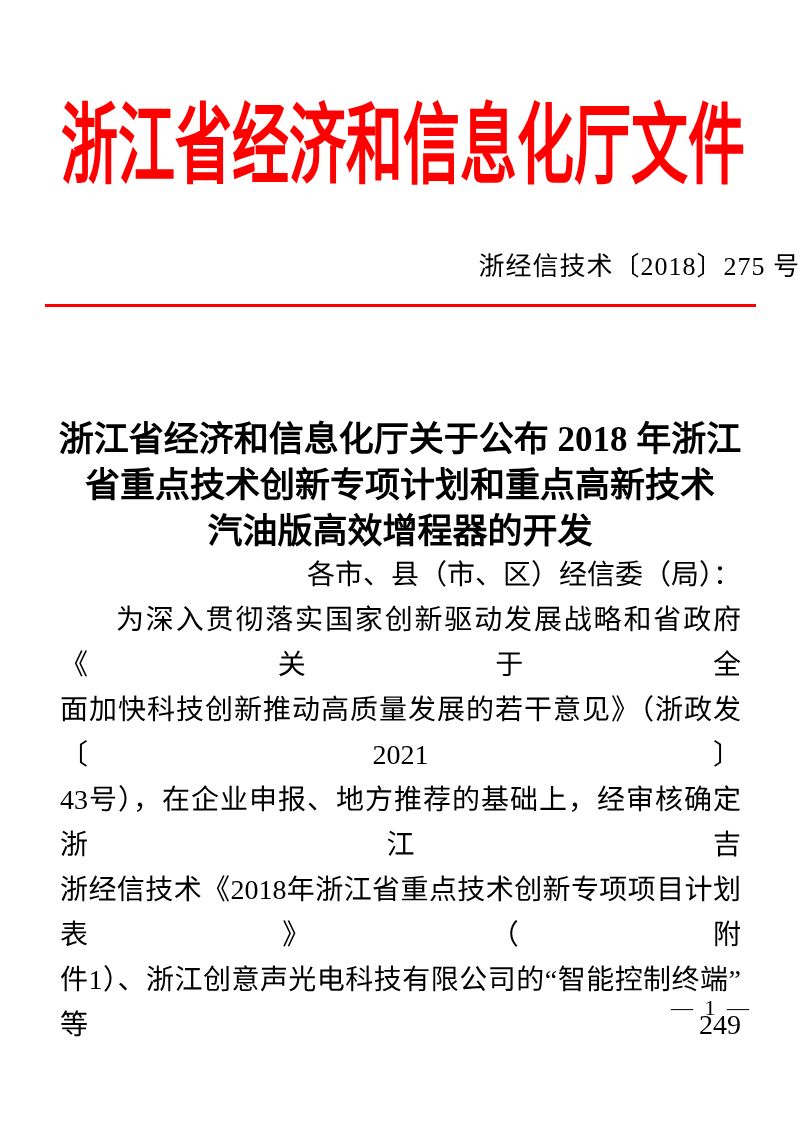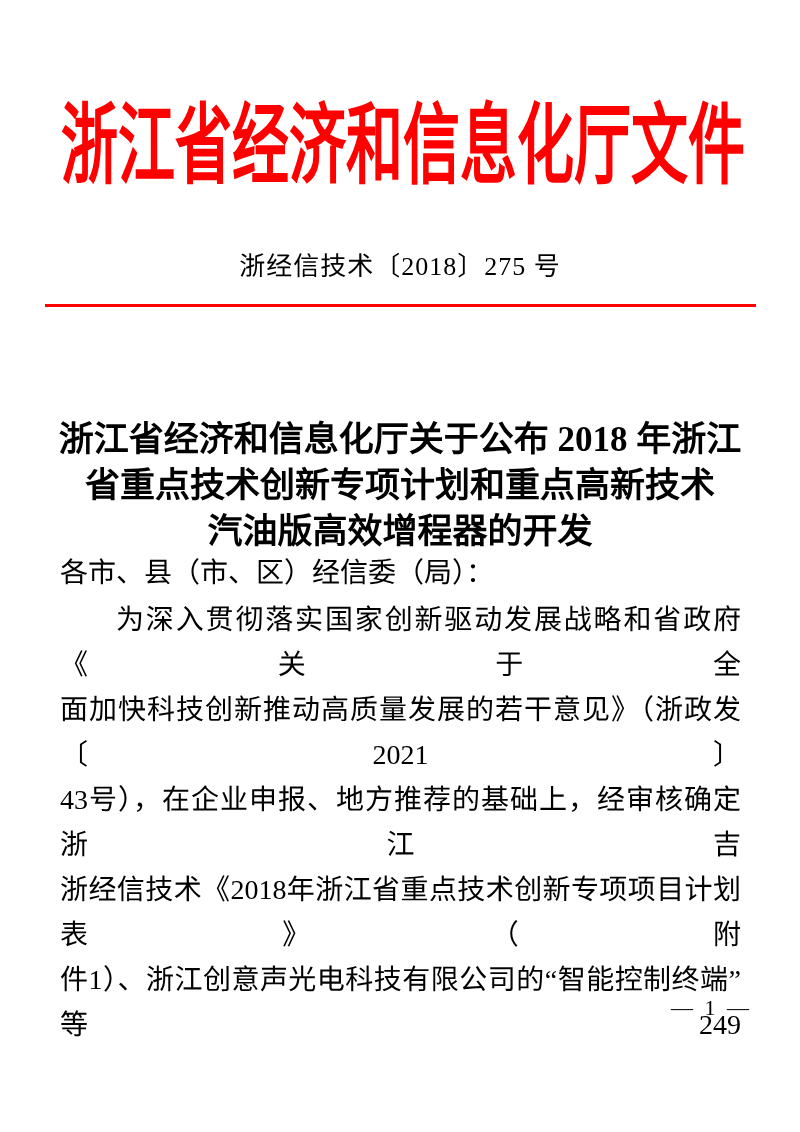--- a/index.html
+++ b/index.html
@@ -26,21 +26,21 @@
     font-size: 57px; line-height: 1;
     font-weight: bold;
     color: var(--red, #ff0000);
     transform: scaleY(1.55);
     transform-origin: center top;
     white-space: nowrap;
   }
   
   .doc-number {
     position: absolute; top: 252px; left: 0; width: 100%;
-    text-align: center;
+    text-align: right;
     font-size: 26px; line-height: 30px;
     letter-spacing: 1px;
   }
   
   .red-line {
     position: absolute; top: 304px; left: 45px;
     width: 711px; height: 3px;
     background: var(--red, #ff0000);
   }
   
@@ -51,23 +51,22 @@
     font-weight: bold;
     margin-top: 43px;
   }
   
   .body-block {
     position: absolute; top: 552px; left: 60px;
     width: 681px;
     font-size: 28px; line-height: 45px;
   }
   .salutation {
-    text-align: left;
+    text-align: right;
     white-space: nowrap;
-    font-family: Liberation Mono, monospace;
   }
   .body-line {
     text-align: justify;
     text-align-last: justify;
   }
   .body-line.indent { text-indent: 2em; }
   
   .page-number {
     position: absolute; top: 995px; right: 48px;
     font-size: 22px; line-height: 26px;

